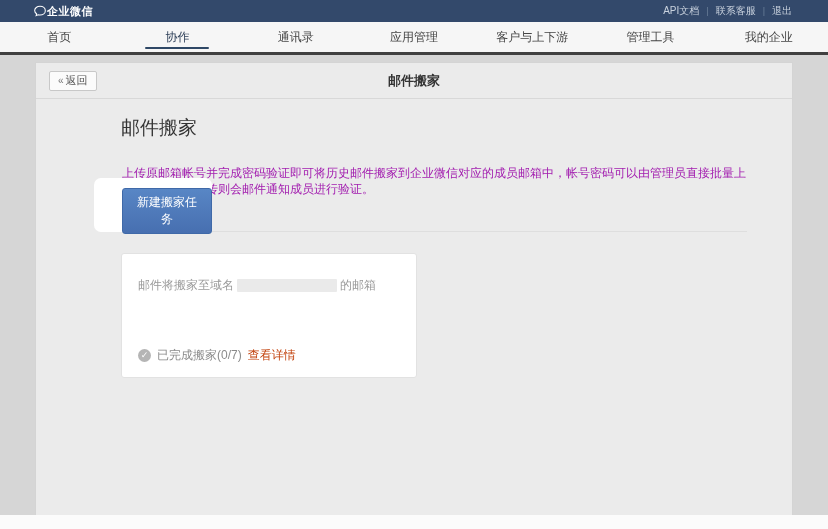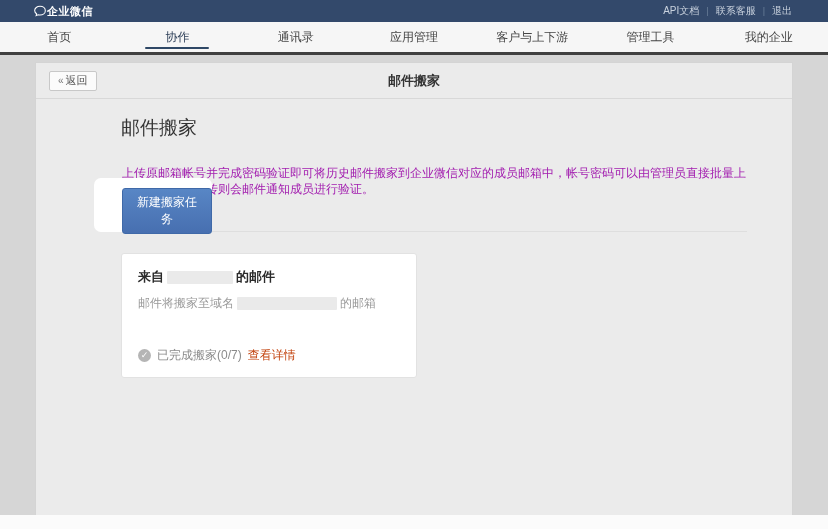--- a/index.html
+++ b/index.html
@@ -168,25 +168,20 @@
 
     <div class="main-desc">上传原邮箱帐号并完成密码验证即可将历史邮件搬家到企业微信对应的成员邮箱中，帐号密码可以由管理员直接批量上传验证，若未上传则会邮件通知成员进行验证。</div>
 
     <div class="section-divider"></div>
 
     <div class="highlight-box">
       <button class="new-task-btn">新建搬家任务</button>
     </div>
 
     <div class="task-card">
-      <div class="card-title">
-        <span>来自</span>
-        <span class="redacted redact-from"></span>
-        <span>的邮件</span>
-      </div>
       <div class="card-sub">
         <span>邮件将搬家至域名</span>
         <span class="redacted redact-domain"></span>
         <span>的邮箱</span>
       </div>
       <div class="card-footer">
         <span class="check-icon">✓</span>
         <span class="card-status">已完成搬家(0/7)</span>
         <a class="card-link">查看详情</a>
       </div>

